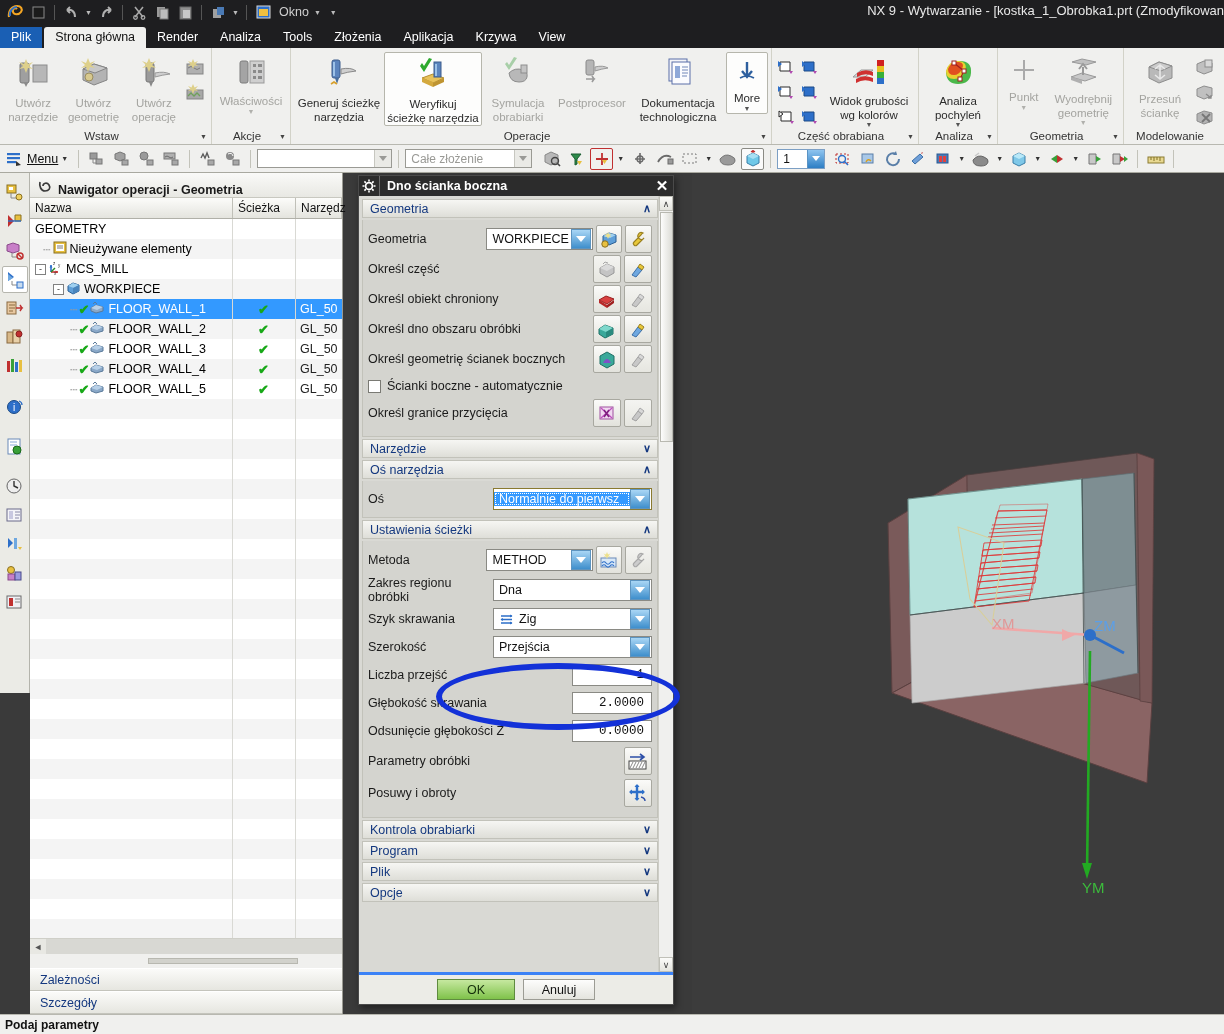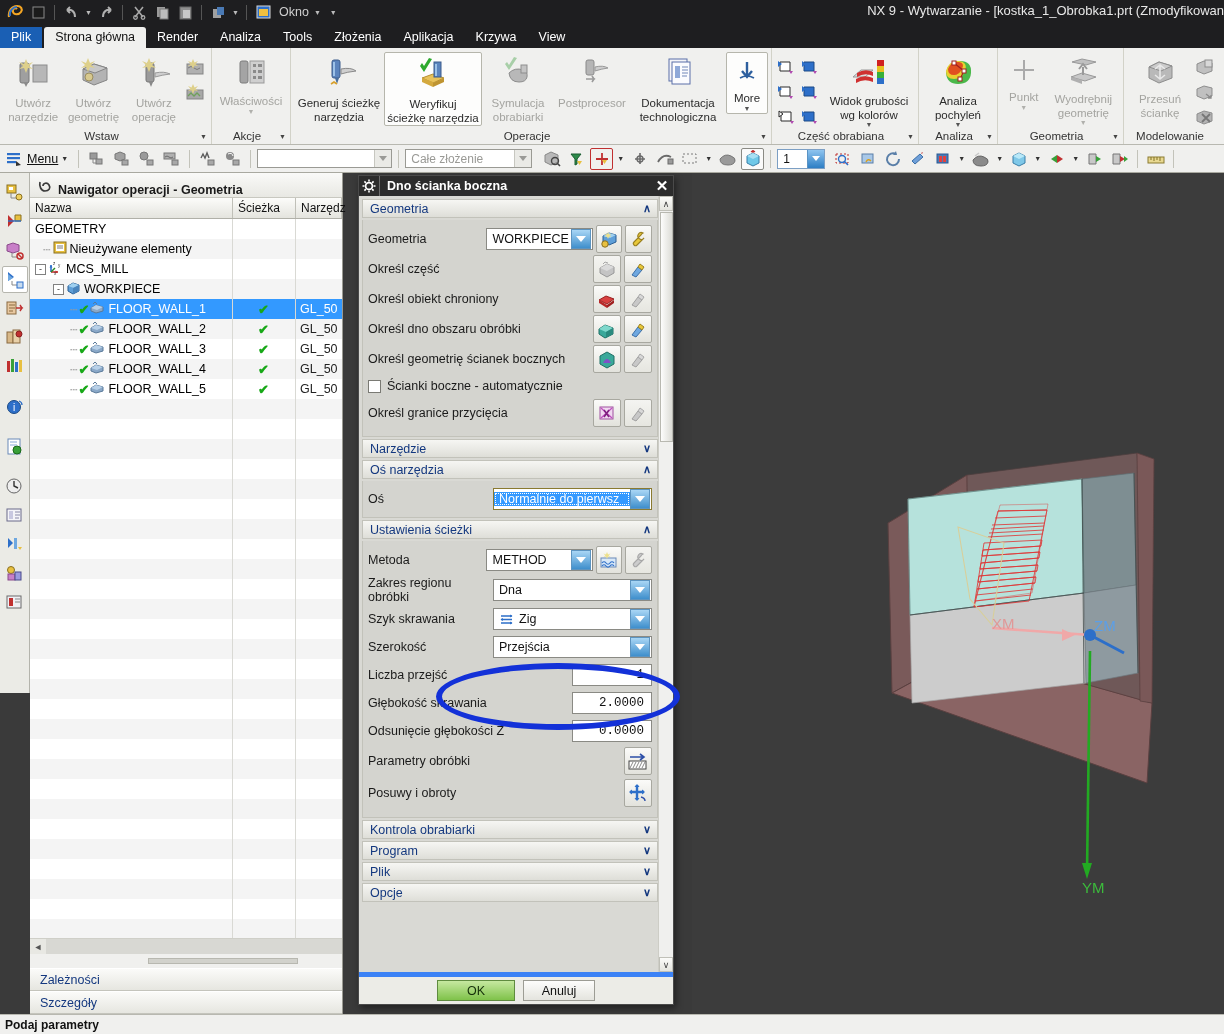--- a/index.html
+++ b/index.html
@@ -279,21 +279,21 @@
     background: linear-gradient(#fbfbf9,#e2e2dc);
     border: 1px solid #a8a8a0; border-radius: 2px;
     display: flex; align-items: center; justify-content: center;
   }
   .iconbtn.dis { background: linear-gradient(#f4f4f1,#e6e6e0); }
   .chk {
     width: 13px; height: 13px; background: #fff; border: 1px solid #7a7a74;
     margin-right: 6px; flex: 0 0 auto;
   }
   #dlg-foot {
-    height: 32px; background: #ecece7; border-top: 5px solid #3b82f6;
+    height: 32px; background: #ecece7; border-top: 3px solid #3b82f6;
     display: flex; align-items: center; justify-content: center; gap: 8px;
   }
   .btn-ok {
     width: 78px; height: 21px; border: 1px solid #5f8b3f;
     background: linear-gradient(#c6e8a0,#7fc24a);
     font-size: 12.5px; color: #15300a;
     display: flex; align-items: center; justify-content: center;
   }
   .btn-cancel {
     width: 72px; height: 21px; border: 1px solid #9c9c94;

